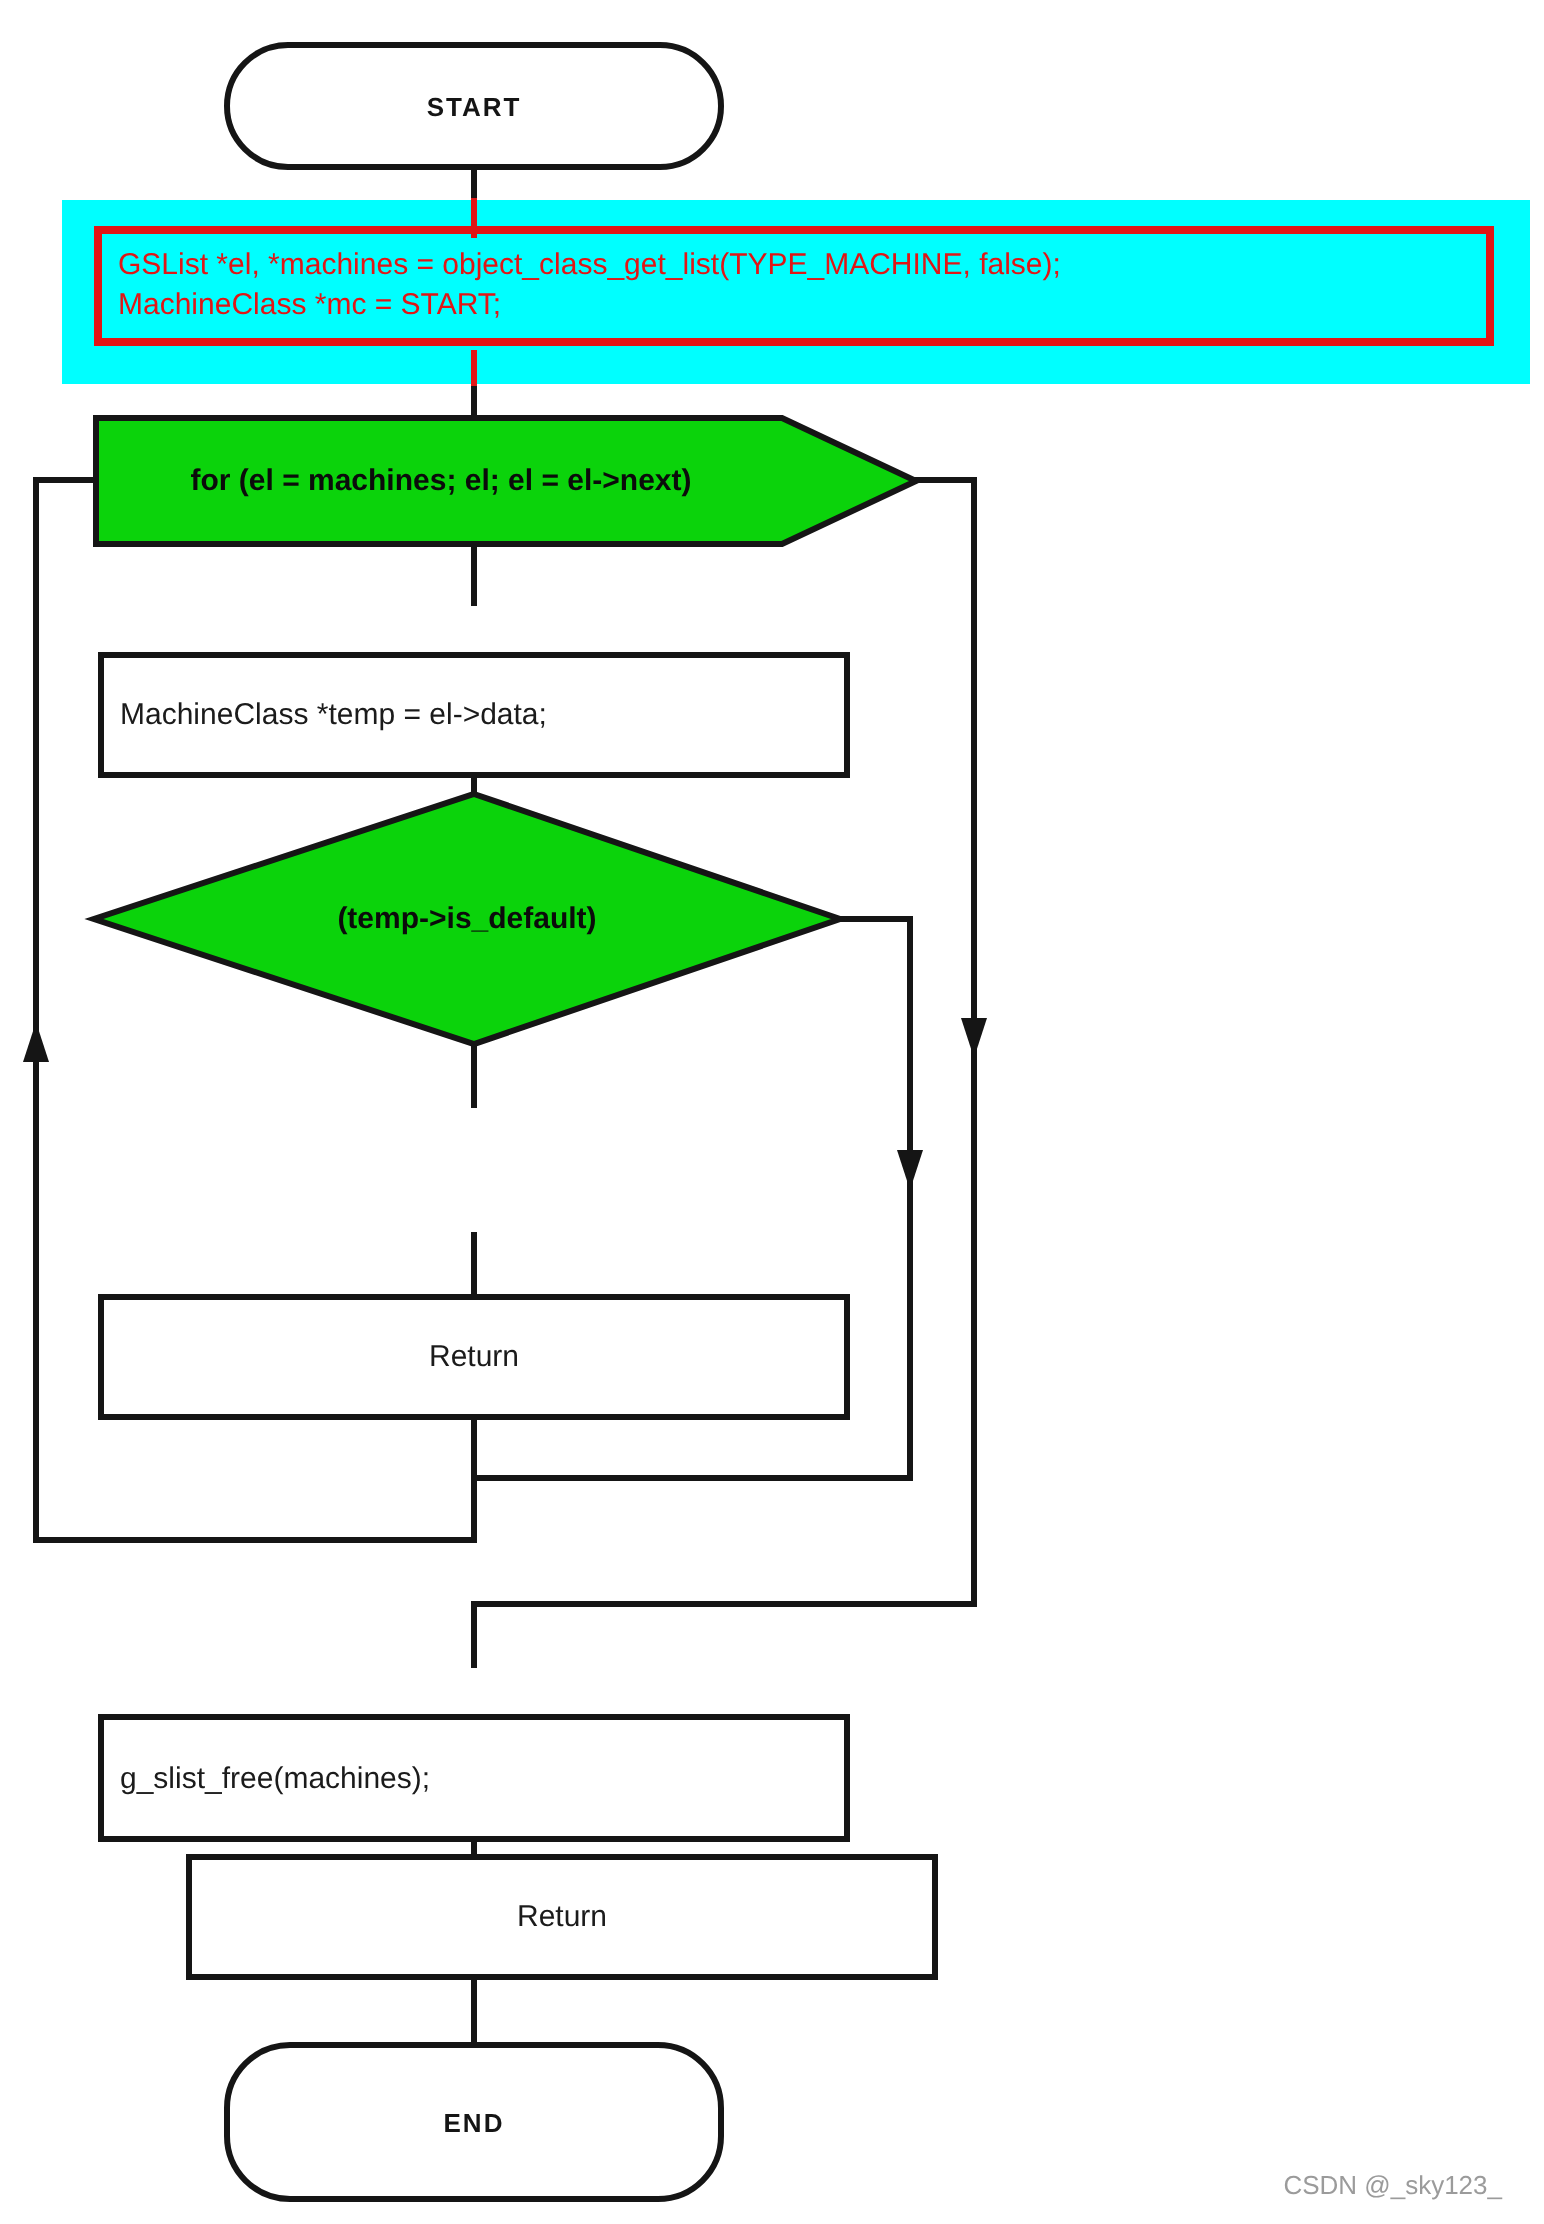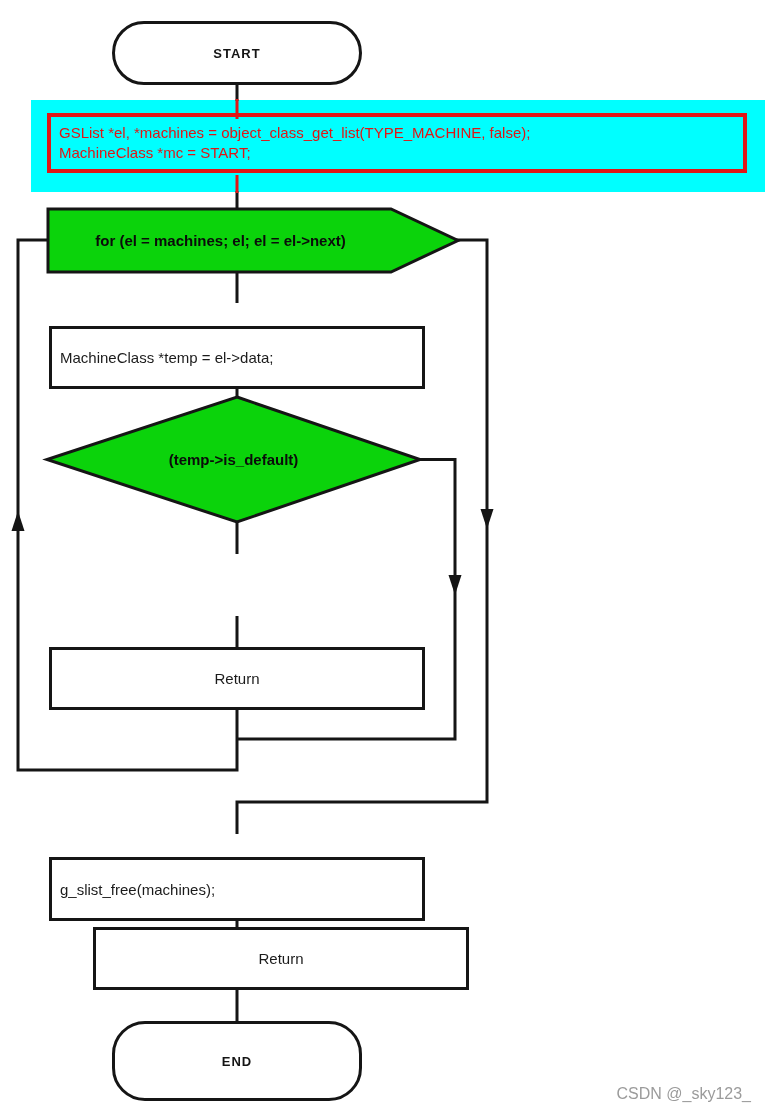--- a/index.html
+++ b/index.html
@@ -40,21 +40,21 @@
   }
   .shape-label{
     position:absolute;z-index:2;display:flex;align-items:center;justify-content:center;
     font-weight:bold;font-size:15px;color:#0b0b0b;text-align:center;
   }
   .forlabel{left:48px;top:209px;width:345px;height:63px;}
   .declabel{left:47px;top:397px;width:373px;height:125px;}
   .watermark{
     position:absolute;z-index:2;
     right:21px;top:1085px;
-    color:#9b9b9b;font-size:16px;
+    color:#9b9b9b;font-size:13px;
   }
 </style>
 </head>
 <body>
 
 <div class="stage">
 
   <div class="hlband"></div>
 
   <svg class="wires" width="772" height="1112" viewBox="0 0 772 1112">

